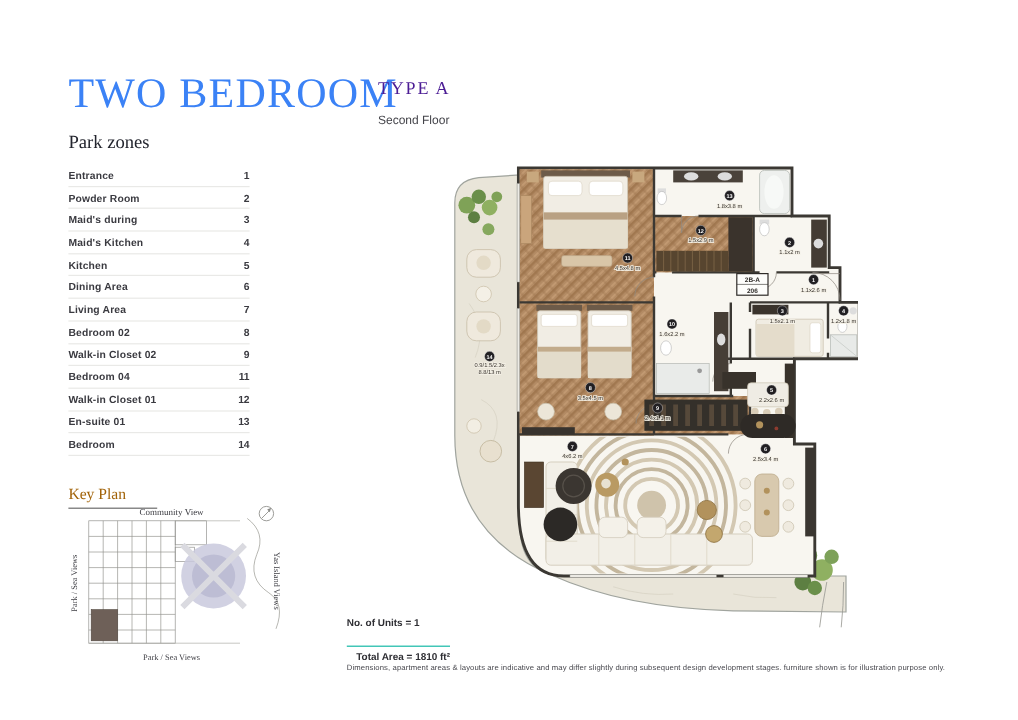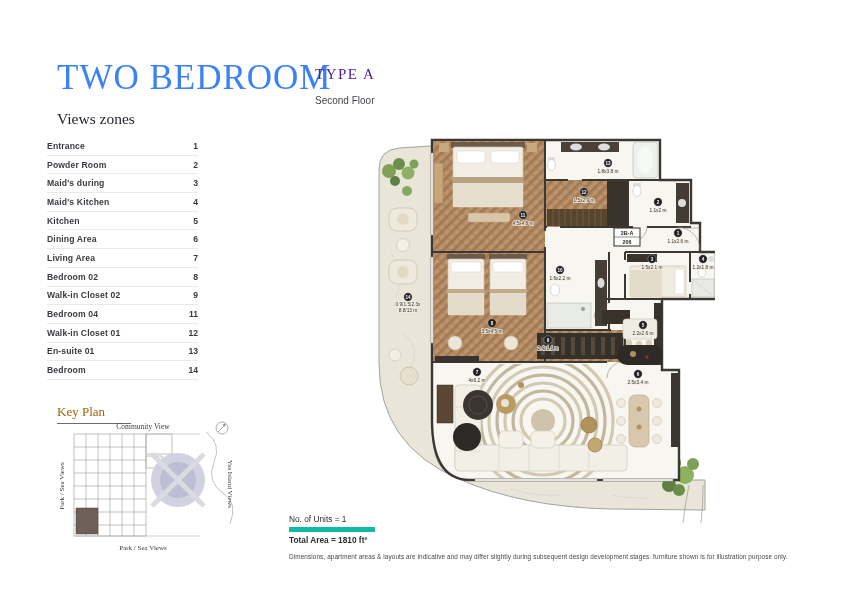--- a/index.html
+++ b/index.html
@@ -7,53 +7,53 @@
         font-family:"Liberation Sans",sans-serif;}
   
   .title{position:absolute;left:57px;top:58px;font-family:"Liberation Serif",serif;
          font-size:35px;letter-spacing:1px;color:#3b82f6;}
   .typeblock{position:absolute;left:315px;top:66px;}
   .typelabel{font-family:"Liberation Serif",serif;font-size:15px;letter-spacing:1.5px;color:#4c1d95;}
   .floorlabel{font-size:10px;color:#44444a;margin-top:12px;}
   
   .zones-head{position:absolute;left:57px;top:110px;font-family:"Liberation Serif",serif;
               font-size:15.5px;color:#23252e;}
-  .zones{position:absolute;left:47px;top:137px;width:151px;}
+  .zones{position:absolute;left:57px;top:137px;width:151px;}
   .zone-row{display:flex;justify-content:space-between;align-items:center;height:17.7px;
             border-bottom:1px solid #e9e9e7;}
   .zl{font-size:8.6px;font-weight:700;color:#3a3a40;letter-spacing:.15px;}
   .zn{font-size:8.6px;font-weight:600;color:#3a3a40;}
   
   .keyplan-head{position:absolute;left:57px;top:404px;font-family:"Liberation Serif",serif;
                 font-size:13px;color:#a16207;border-bottom:1px solid #6b6b6b;
                 padding:0 26px 3px 0;}
   .keyplan-svg{position:absolute;left:50px;top:418px;}
   .kp-text{font-family:"Liberation Serif",serif;fill:#3c3c42;}
   
   .summary{position:absolute;left:289px;top:514px;}
-  .sum-line1{font-size:8.3px;font-weight:400;color:#2e2e33;padding-bottom:3px;
-             border-bottom:5px solid #14b8a6;width:86px;}
-  .sum-line2{font-size:8.3px;font-weight:700;color:#2e2e33;padding-top:3px;}
+  .sum-line1{font-size:8.3px;font-weight:700;color:#2e2e33;padding-bottom:14px;
+             border-bottom:1px solid #14b8a6;width:86px;}
+  .sum-line2{font-size:8.3px;font-weight:700;color:#2e2e33;padding-top:3px;text-align:right;}
   .disclaimer{position:absolute;left:289px;top:553px;width:548px;font-size:6.4px;
               color:#47474d;letter-spacing:.1px;}
   .plan-svg{position:absolute;left:371px;top:133px;}
   svg text{font-family:"Liberation Sans",sans-serif;}
 </style>
 </head>
 <body>
 
 <div class="page">
 
   <div class="title">TWO BEDROOM</div>
   <div class="typeblock">
     <div class="typelabel">TYPE A</div>
     <div class="floorlabel">Second Floor</div>
   </div>
 
-  <div class="zones-head">Views zones</div>
+  <div class="zones-head">Park zones</div>
   <div class="zones" id="zones">
       <div class="zone-row">
         <span class="zl">Entrance</span>
         <span class="zn">1</span>
       </div>
       <div class="zone-row">
         <span class="zl">Powder Room</span>
         <span class="zn">2</span>
       </div>
       <div class="zone-row">

